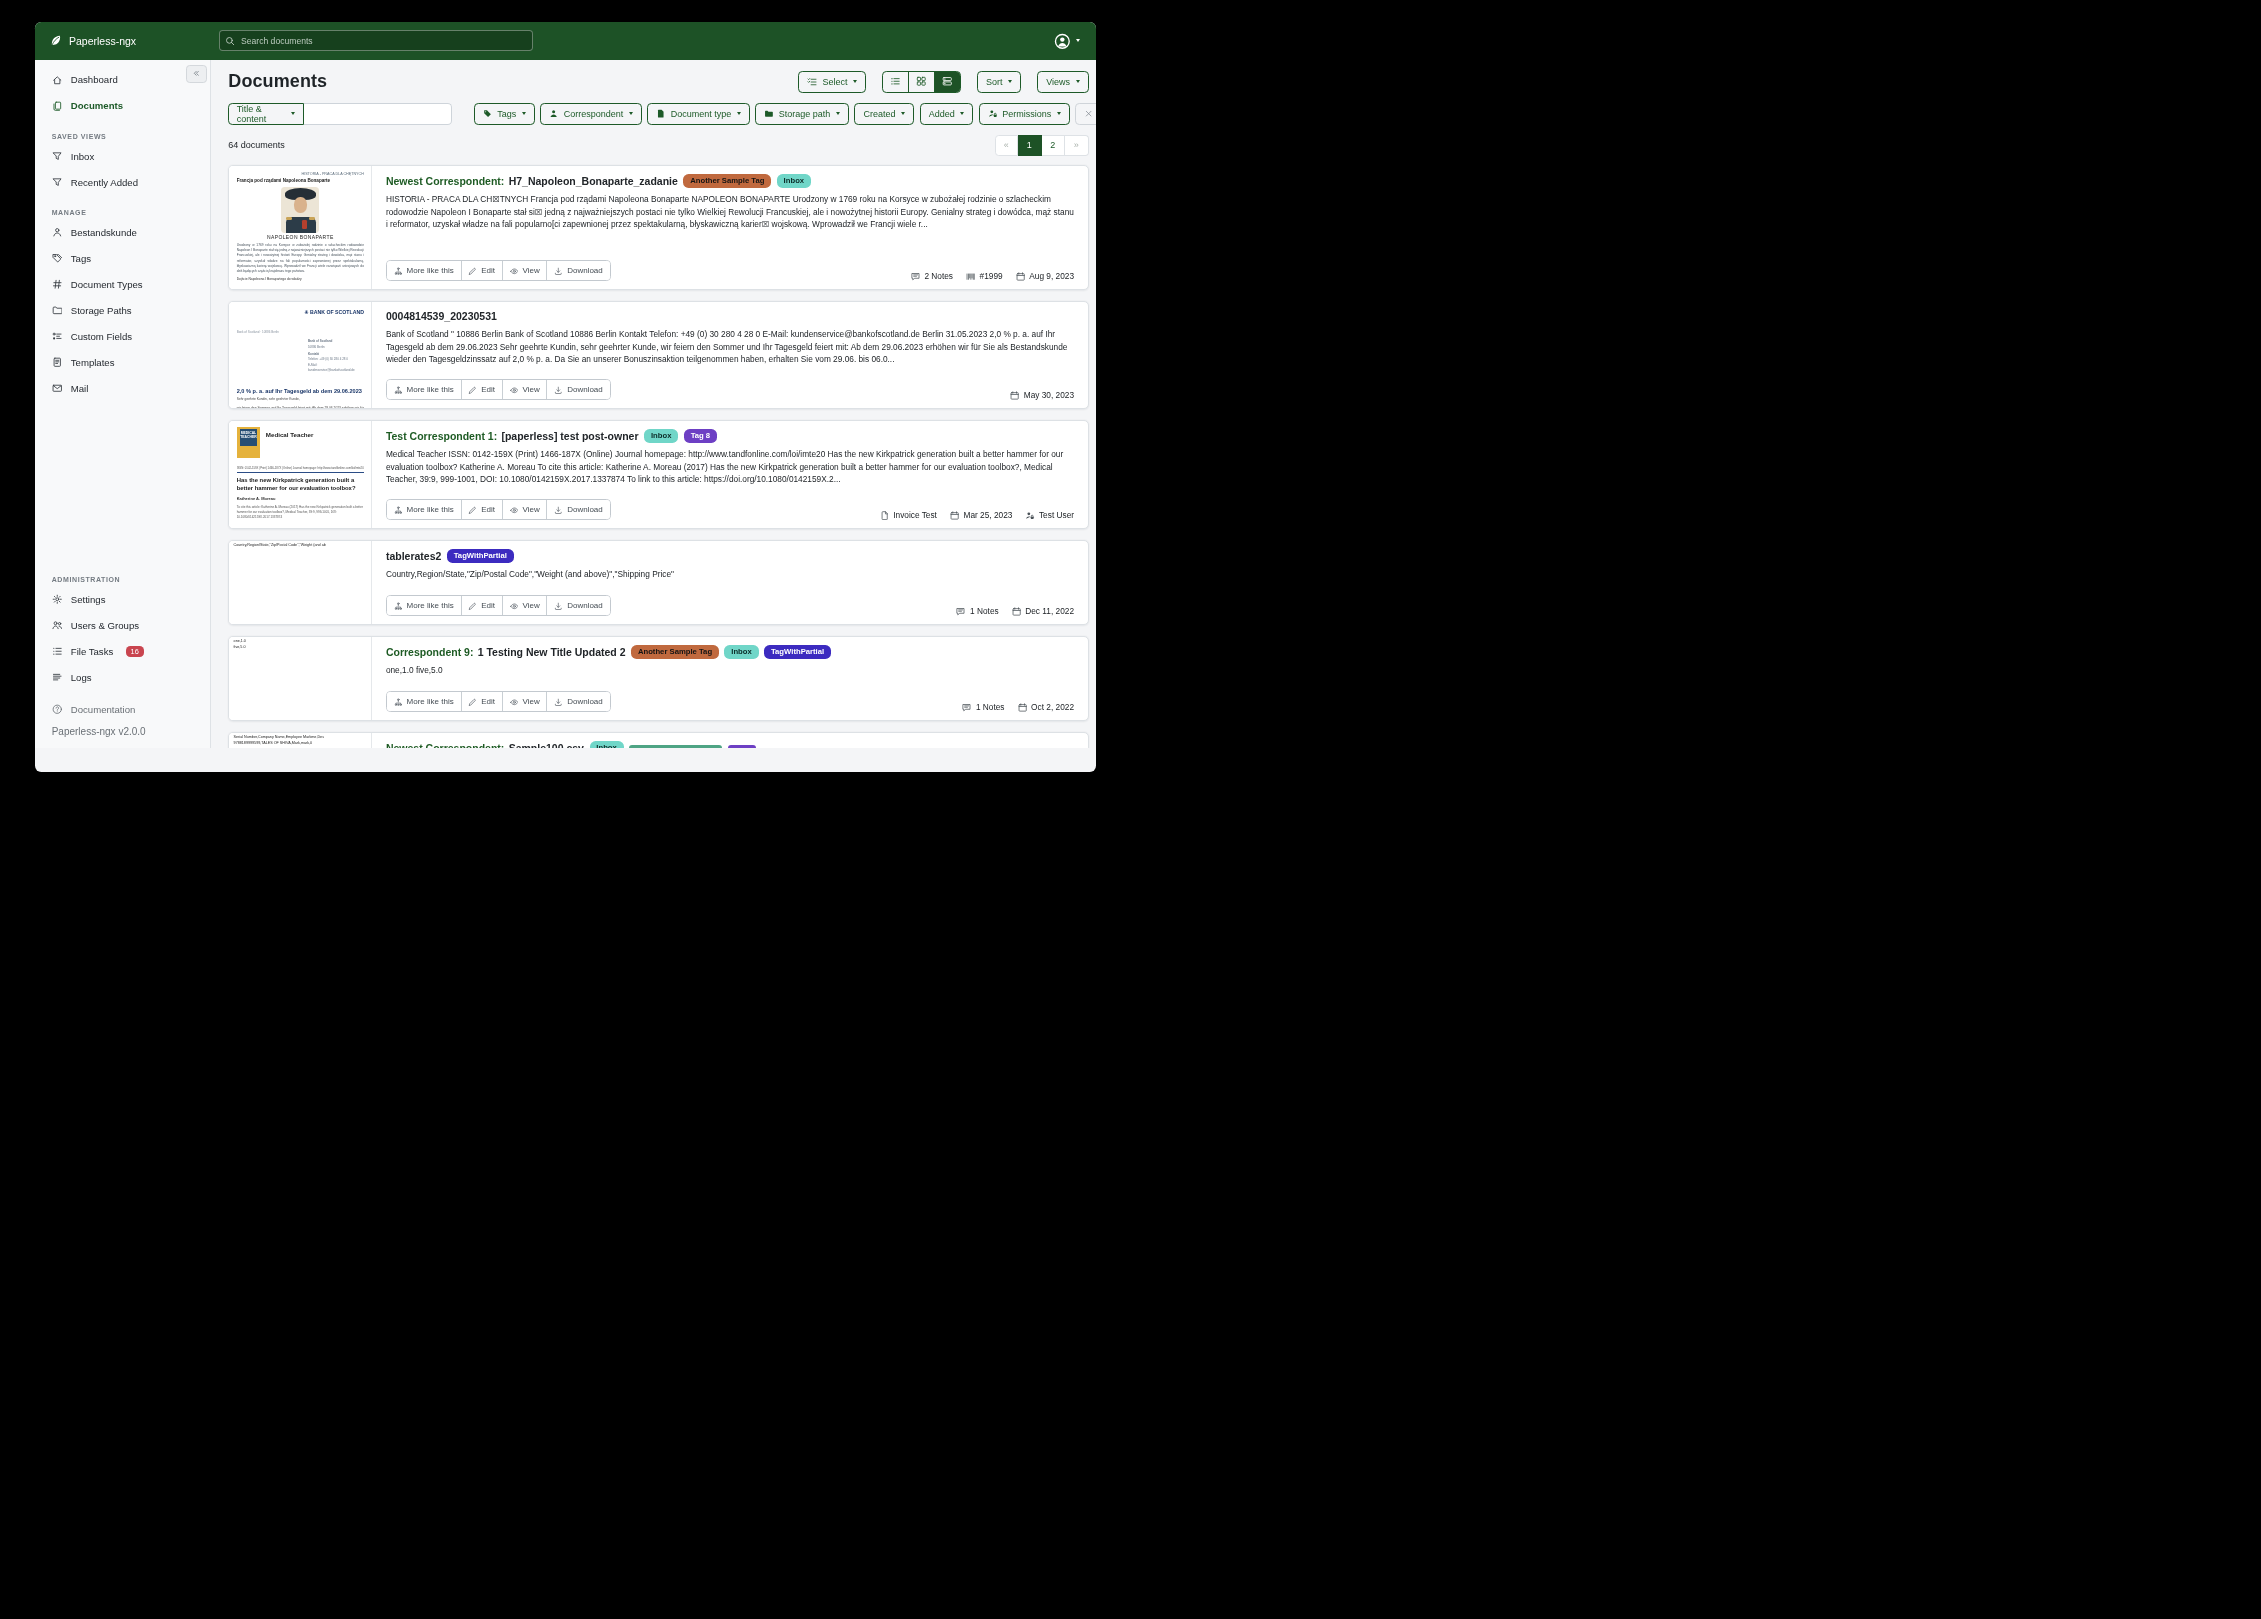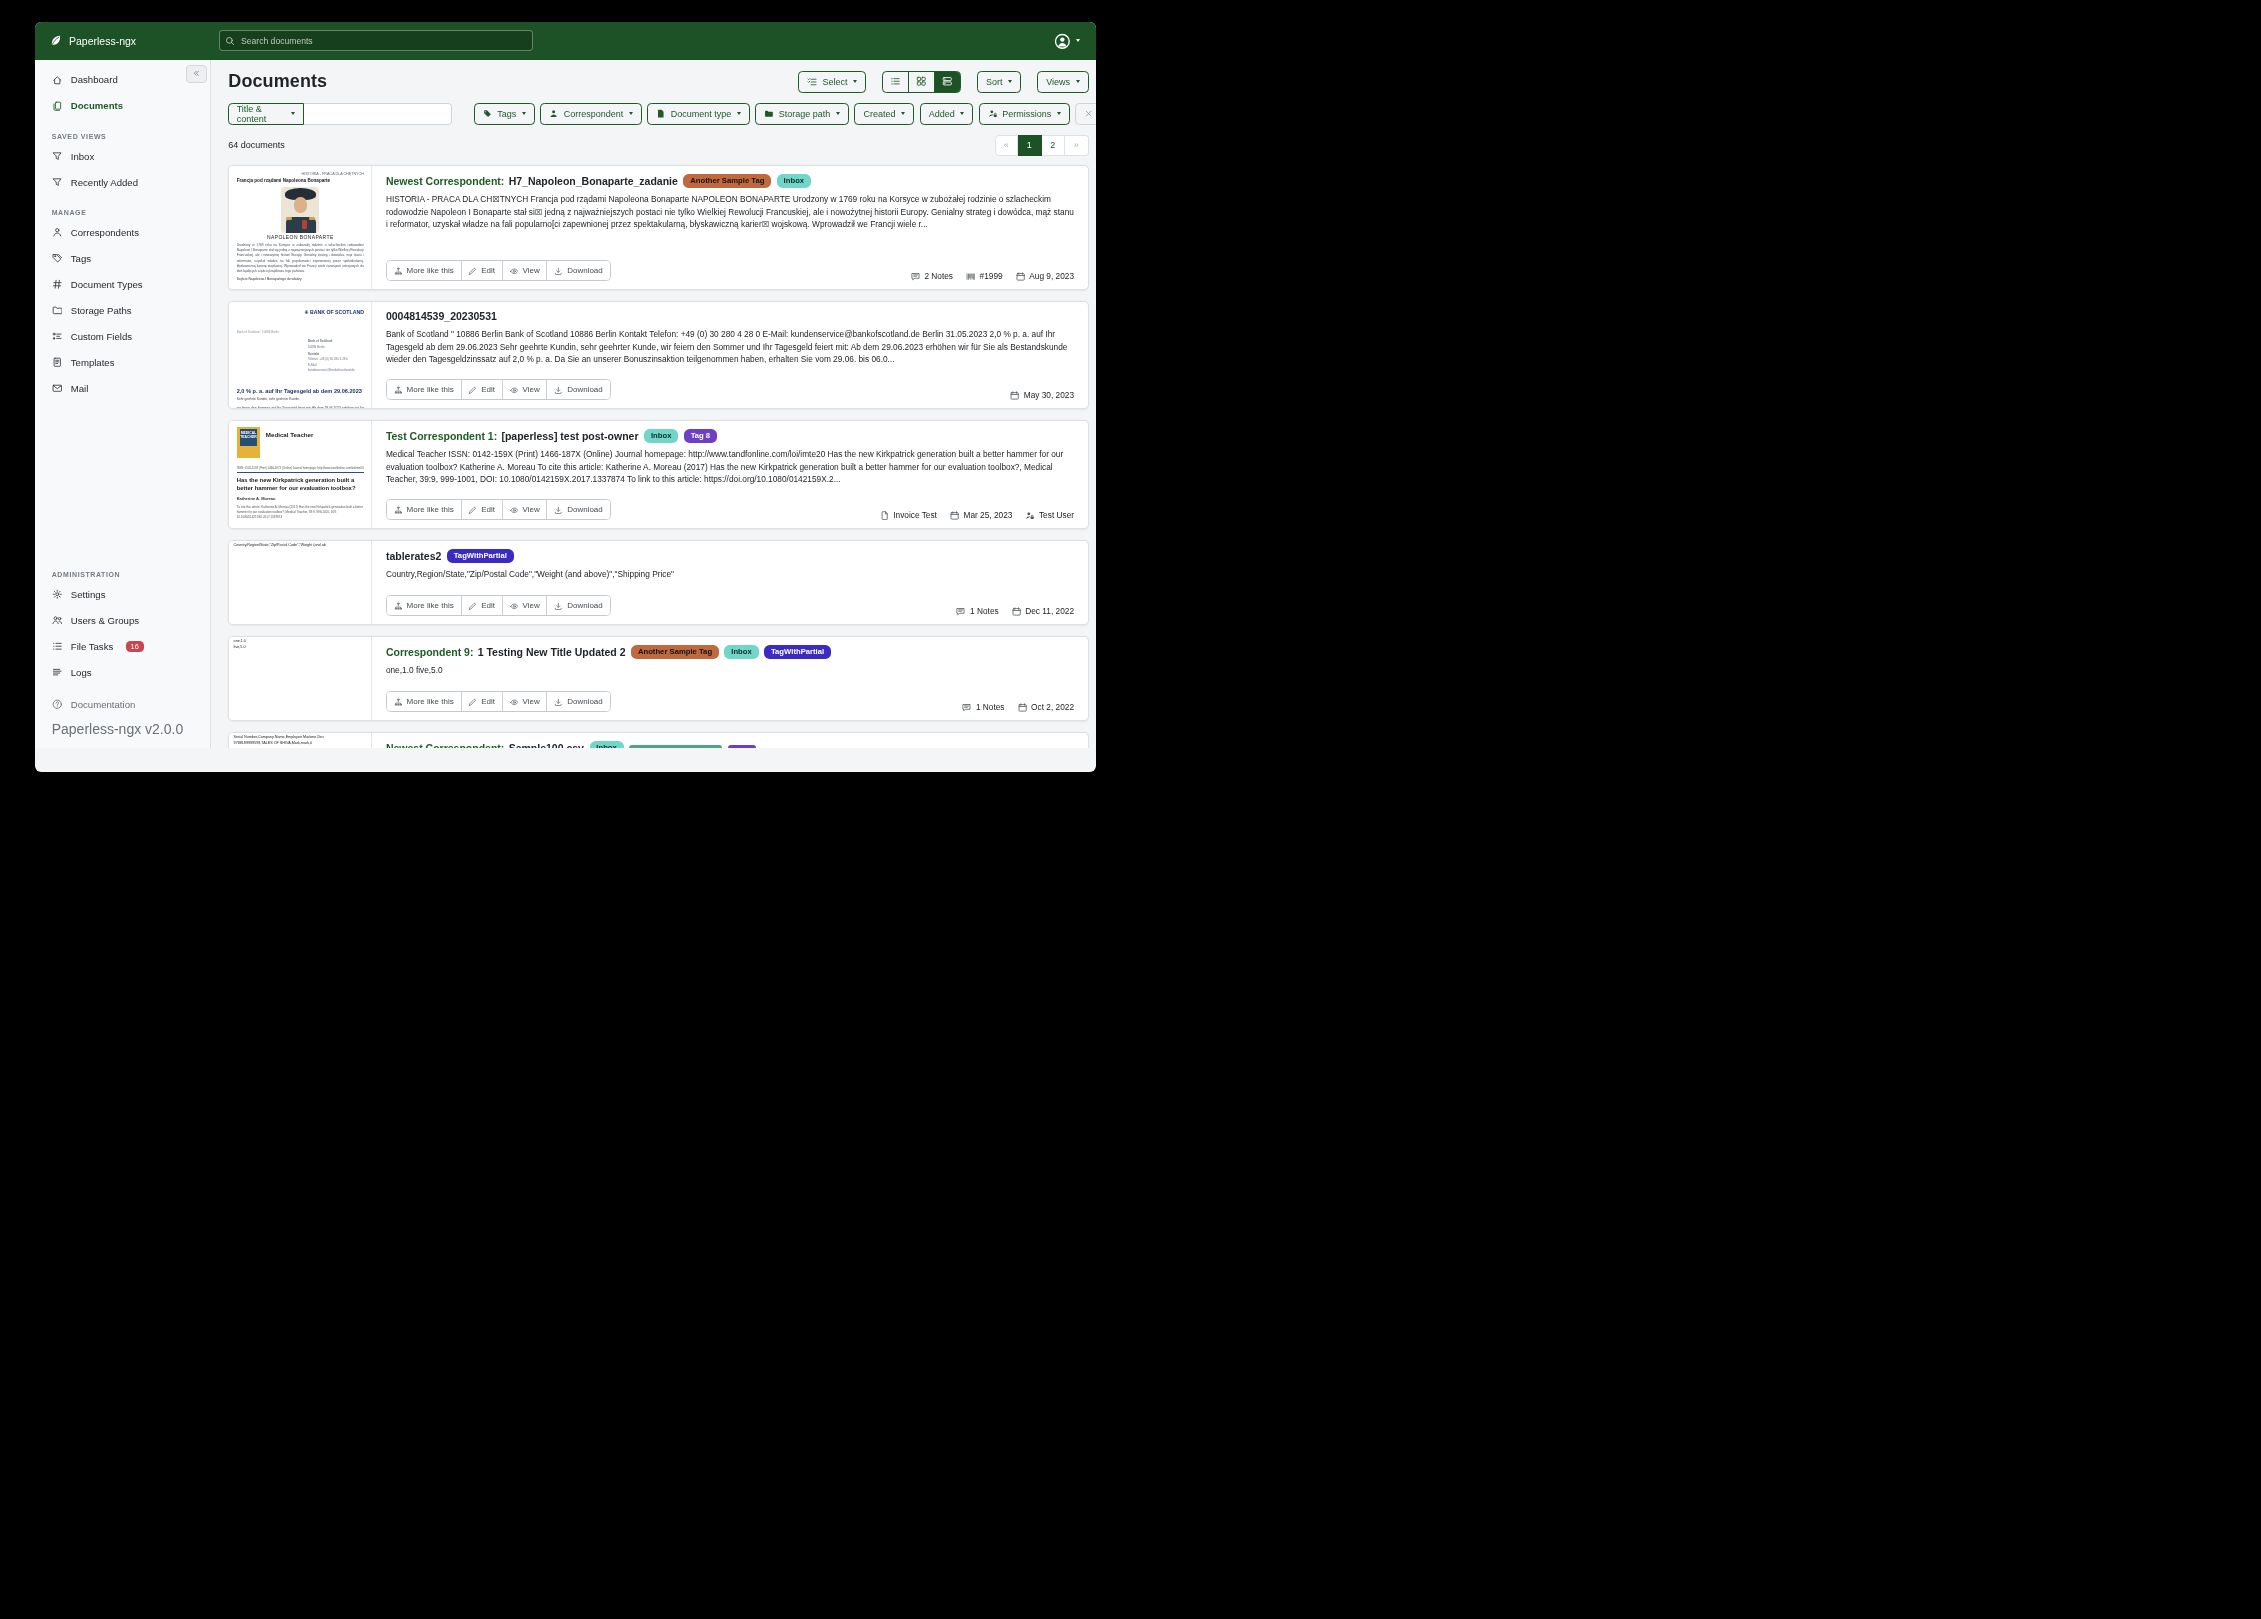--- a/index.html
+++ b/index.html
@@ -39,21 +39,21 @@
   .collapse-btn .ico{width:8.6px;height:8.6px}
   .nav-item{display:flex;align-items:center;gap:8.6px;height:26px;padding-left:16.7px;font-size:9.6px;color:#24292f;cursor:pointer}
   .nav-item .ico{width:10.5px;height:10.5px;color:#343a40;flex:none}
   .nav-item.active{color:#1d5a28;font-weight:700}
   .nav-item.active .ico{color:#1d5a28}
   .nav-item.muted{color:#6a7076}
   .nav-item.muted .ico{color:#6a7076}
   .sec-label{margin:13.6px 0 3.7px 16.7px;font-size:7px;letter-spacing:0.6px;color:#747b82;font-weight:700}
   .badge{background:#c9454f;color:#fff;font-size:7.4px;font-weight:400;border-radius:4.3px;padding:1.9px 5px;margin-left:3.7px;line-height:1}
   .side-bottom{margin-top:auto;padding-bottom:11px}
-  .version{padding-left:16.7px;font-size:14px;color:#6a7076;margin-top:5.6px}
+  .version{padding-left:16.7px;font-size:10px;color:#6a7076;margin-top:5.6px}
   
   .main{flex:1;padding:11px 7.4px 0 17.3px;overflow:hidden;display:flex;flex-direction:column;min-width:0}
   .row1{display:flex;align-items:center;justify-content:space-between}
   .page-title{font-size:18px;font-weight:700;color:#1f2428;margin:0;letter-spacing:0.1px}
   .controls{display:flex;gap:16px;align-items:flex-end}
   .btn{display:inline-flex;align-items:center;gap:5px;height:22px;padding:0 8px;border:0.6px solid #1d5a28;
        border-radius:4.3px;color:#1d5a28;font-size:9px;background:transparent;cursor:pointer;box-sizing:border-box;white-space:nowrap}
   .btn .ico{width:10px;height:10px}
   .btn .ficon{width:9.3px;height:9.3px}
   .btn.gray{color:#848c93;border-color:#cfd4d9}
@@ -217,21 +217,21 @@
       </div>
 
       <div class="sec-label">MANAGE</div>
       <div class="nav-item">
         <span class="ico">
             <svg viewBox="0 0 16 16" fill="none" stroke="currentColor" stroke-width="1.3" stroke-linecap="round" stroke-linejoin="round">
               <circle cx="8" cy="4.9" r="2.5"></circle>
               <path d="M2.8 13.6c.8-3 2.9-4.4 5.2-4.4s4.4 1.4 5.2 4.4"></path>
             </svg>
           </span>
-        <span>Correspondents</span>
+        <span>Bestandskunde</span>
       </div>
       <div class="nav-item">
         <span class="ico">
             <svg viewBox="0 0 16 16" fill="none" stroke="currentColor" stroke-width="1.3" stroke-linecap="round" stroke-linejoin="round">
               <path d="M2 2.3h4.8l6.7 6.7-4.8 4.8L2 7.1z"></path>
               <circle cx="4.7" cy="4.9" r=".9"></circle>
               <path d="M8.6 2.3h1.2l5.4 5.4"></path>
             </svg>
           </span>
         <span>Tags</span>

